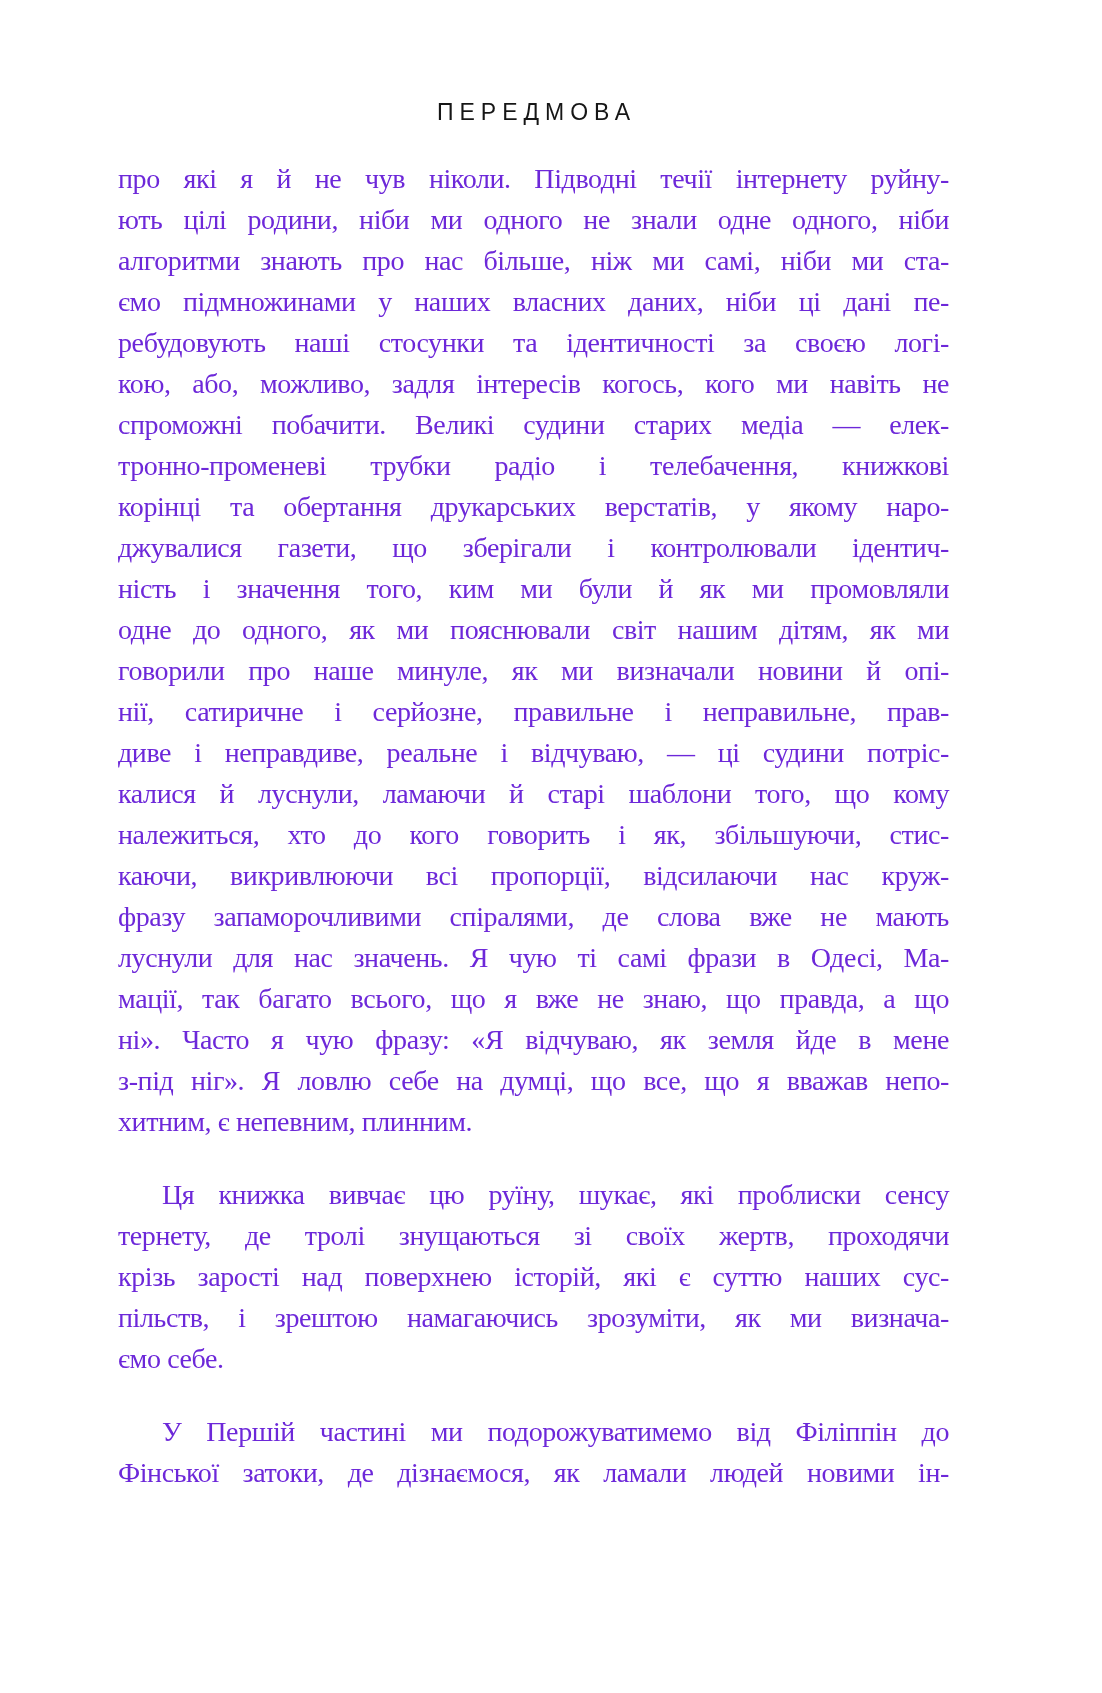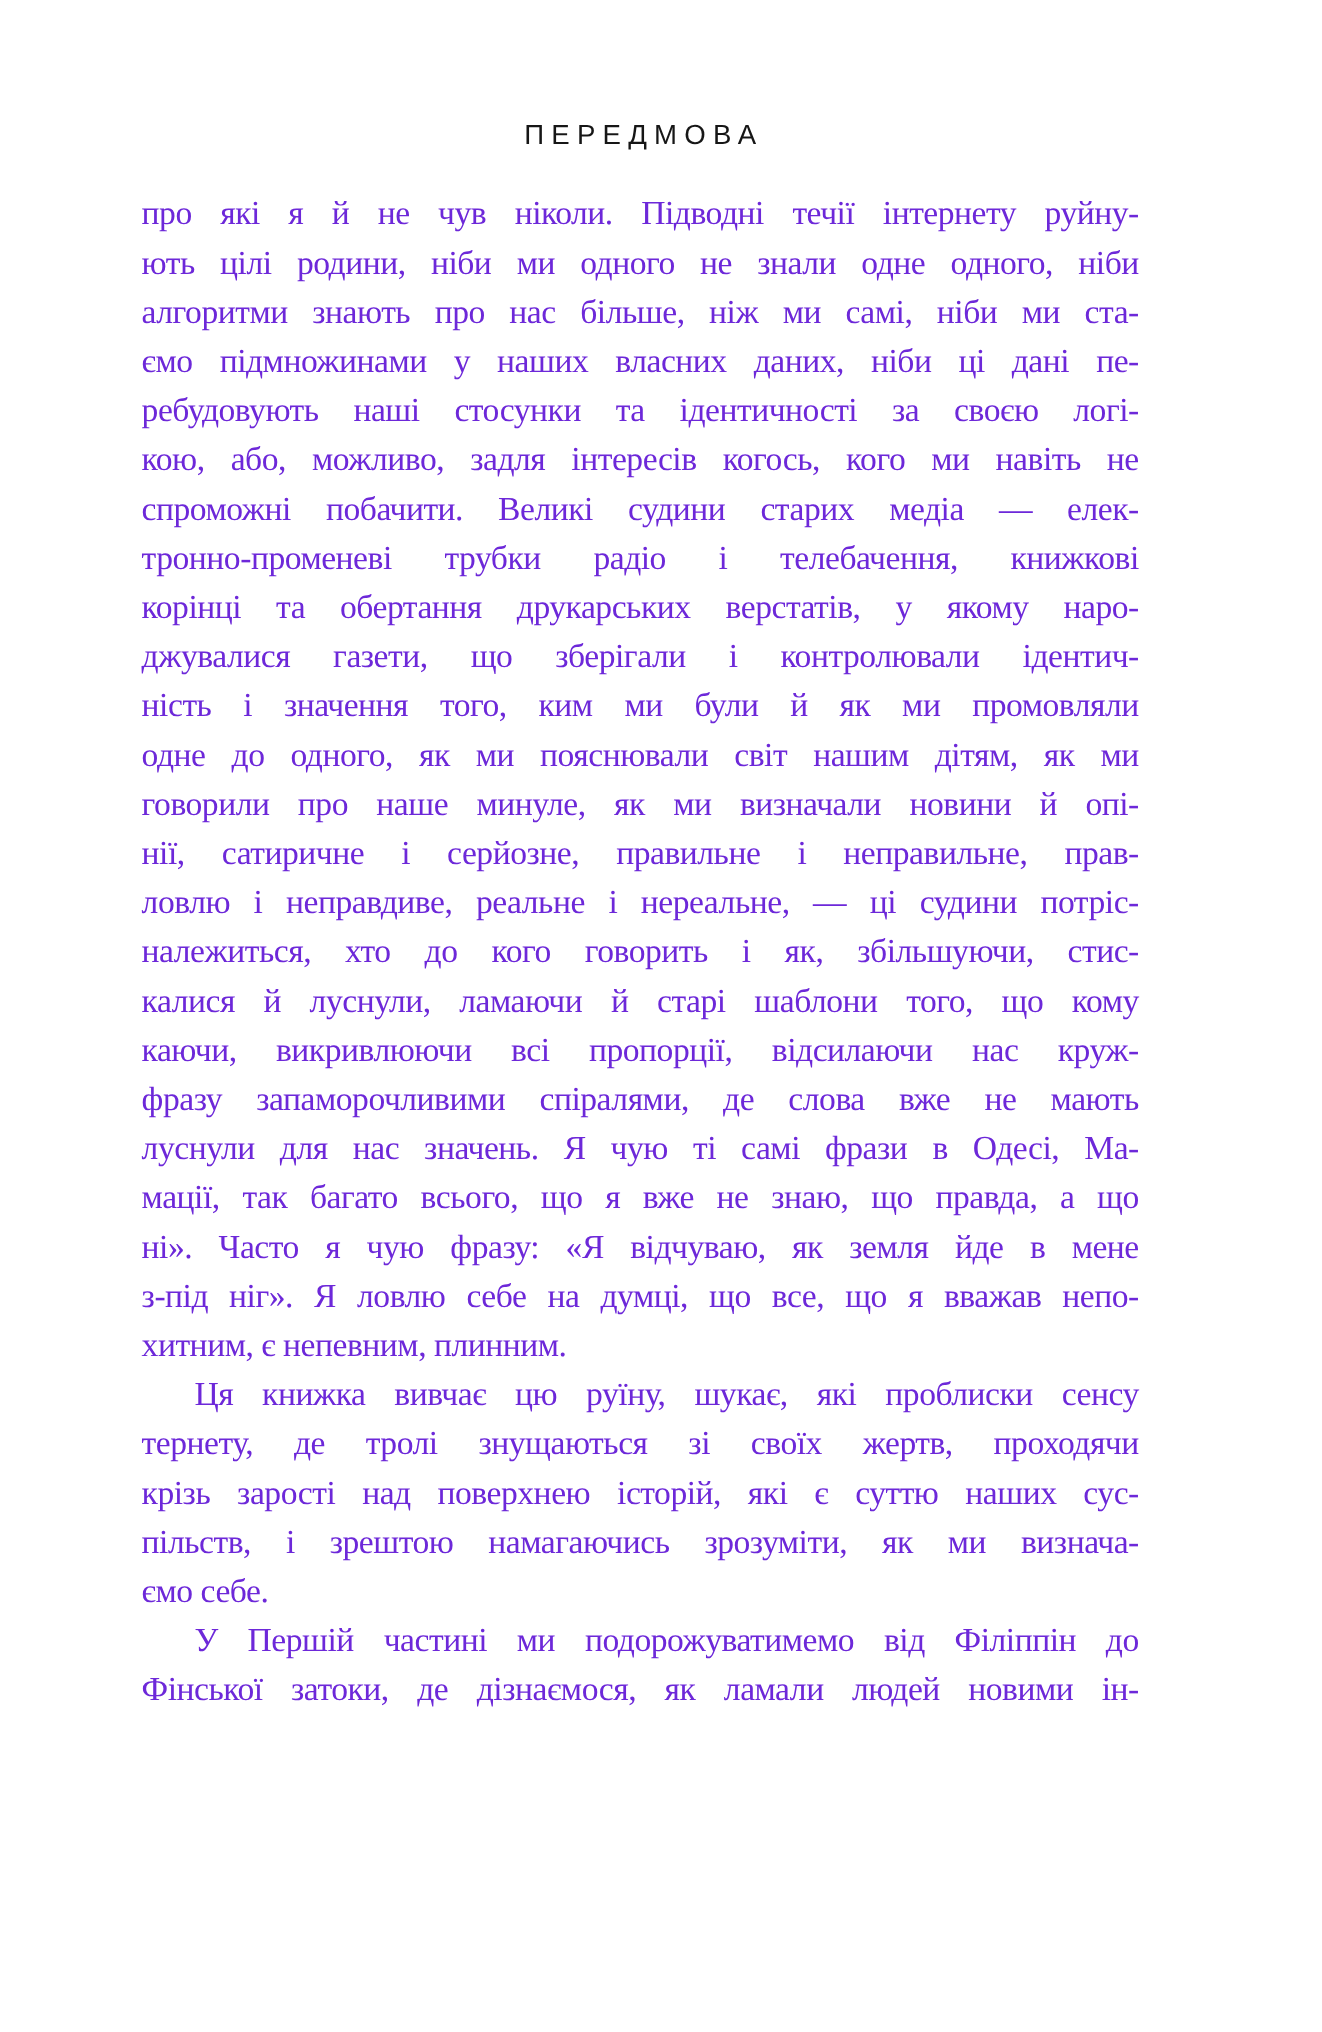--- a/index.html
+++ b/index.html
@@ -45,20 +45,21 @@
     text-justify: inter-word;
     white-space: normal;
     overflow: visible;
   }
   .line.no-just {
     text-align: left;
     text-align-last: left;
   }
   .line.indent {
     text-indent: 44px;
+    margin-top: 32px;
   }
   .page-number {
     position: absolute;
     top: 1548px;
     left: 118px;
     width: 831px;
     text-align: center;
     font-family: Liberation Sans, sans-serif;
     font-size: 27px;
     color: #737373;
@@ -78,23 +79,23 @@
       <div class="line">ребудовують наші стосунки та ідентичності за своєю логі-</div>
       <div class="line">кою, або, можливо, задля інтересів когось, кого ми навіть не</div>
       <div class="line">спроможні побачити. Великі судини старих медіа — елек-</div>
       <div class="line">тронно-променеві трубки радіо і телебачення, книжкові</div>
       <div class="line">корінці та обертання друкарських верстатів, у якому наро-</div>
       <div class="line">джувалися газети, що зберігали і контролювали ідентич-</div>
       <div class="line">ність і значення того, ким ми були й як ми промовляли</div>
       <div class="line">одне до одного, як ми пояснювали світ нашим дітям, як ми</div>
       <div class="line">говорили про наше минуле, як ми визначали новини й опі-</div>
       <div class="line">нії, сатиричне і серйозне, правильне і неправильне, прав-</div>
-      <div class="line">ловлю і неправдиве, реальне і нереальне, — ці судини потріс-</div>
+      <div class="line">диве і неправдиве, реальне і відчуваю, — ці судини потріс-</div>
+      <div class="line">калися й луснули, ламаючи й старі шаблони того, що кому</div>
       <div class="line">належиться, хто до кого говорить і як, збільшуючи, стис-</div>
-      <div class="line">калися й луснули, ламаючи й старі шаблони того, що кому</div>
       <div class="line">каючи, викривлюючи всі пропорції, відсилаючи нас круж-</div>
       <div class="line">фразу запаморочливими спіралями, де слова вже не мають</div>
       <div class="line">луснули для нас значень. Я чую ті самі фрази в Одесі, Ма-</div>
       <div class="line">мації, так багато всього, що я вже не знаю, що правда, а що</div>
       <div class="line">ні». Часто я чую фразу: «Я відчуваю, як земля йде в мене</div>
       <div class="line">з-під ніг». Я ловлю себе на думці, що все, що я вважав непо-</div>
       <div class="line no-just">хитним, є непевним, плинним.</div>
       <div class="line indent">Ця книжка вивчає цю руїну, шукає, які проблиски сенсу</div>
       <div class="line">тернету, де тролі знущаються зі своїх жертв, проходячи</div>
       <div class="line">крізь зарості над поверхнею історій, які є суттю наших сус-</div>

